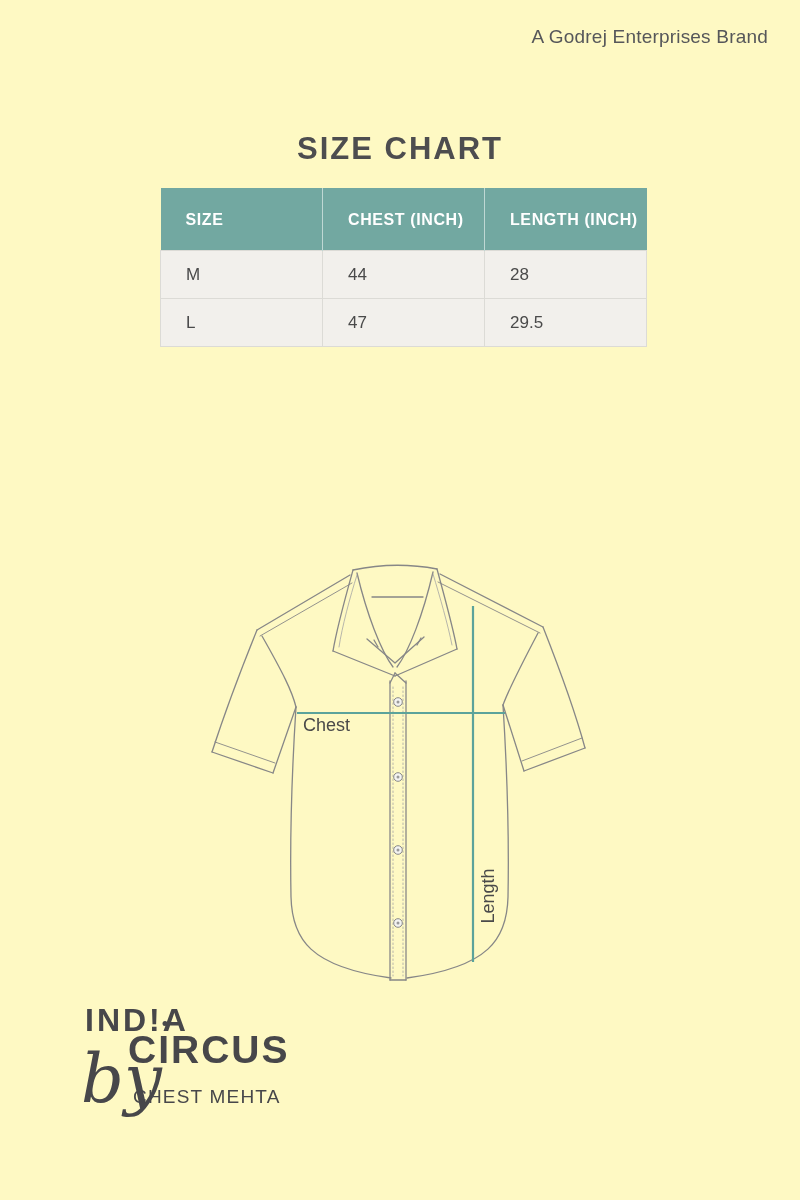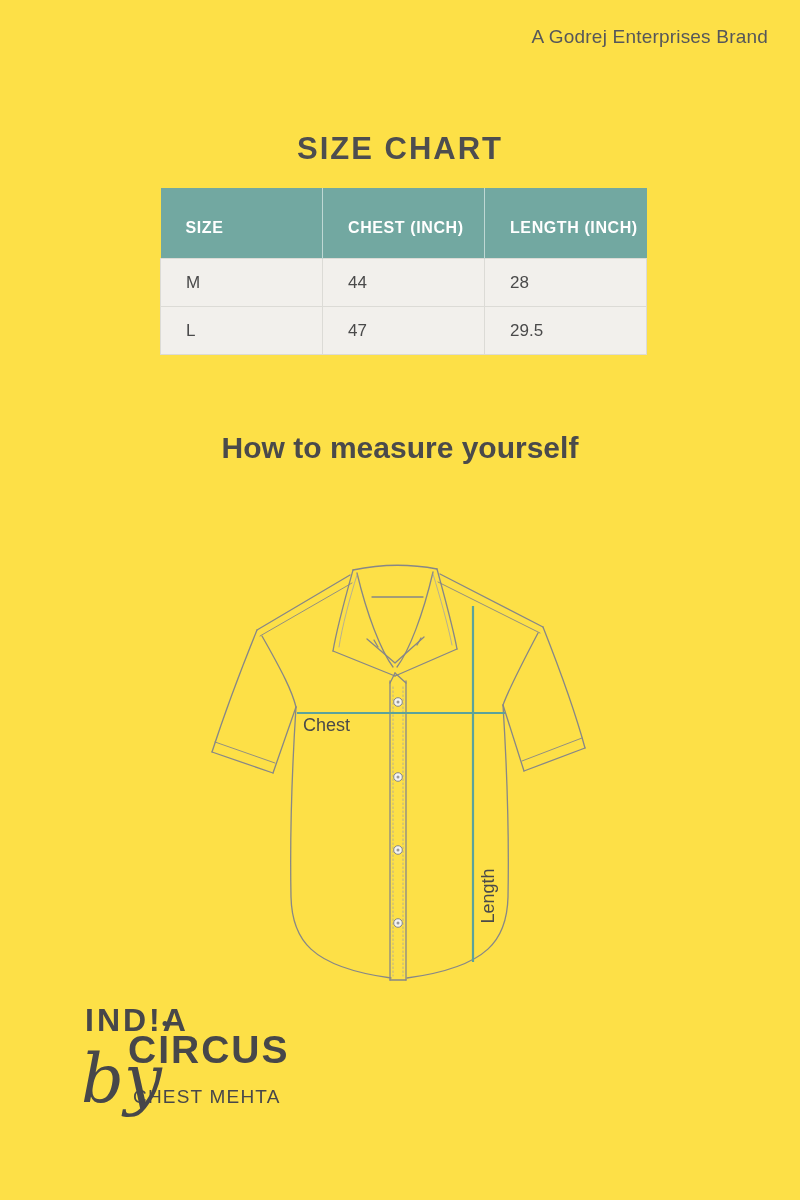--- a/index.html
+++ b/index.html
@@ -1,34 +1,34 @@
 <!DOCTYPE html>
 <html><head>
 <meta charset="utf-8">
 <style>
   html,body{margin:0;padding:0;background:#ffffff;}
   .page{
-    position:relative;width:800px;height:1200px;background:#fde047;
+    position:relative;width:800px;height:1200px;background:#fef9c3;
     font-family:"Liberation Sans",sans-serif;color:#4a4a4a;overflow:hidden;
   }
   .brand-line{
     position:absolute;top:26px;right:32px;
     font-size:19px;color:#56575a;letter-spacing:.2px;
   }
   .title{
     position:absolute;top:131px;left:0;width:100%;margin:0;
     text-align:center;font-size:31px;font-weight:700;letter-spacing:2px;color:#4d4d4f;
   }
   .size-table{
     position:absolute;top:188px;left:160px;width:487px;
     border-collapse:collapse;table-layout:fixed;
   }
   .size-table th{
     background:#72a8a1;color:#ffffff;font-size:16px;font-weight:700;
-    letter-spacing:.6px;text-align:left;padding:10px 0 0 25px;height:60px;
+    letter-spacing:.6px;text-align:left;padding:2px 0 0 25px;height:60px;
   }
   .size-table th + th{border-left:1px solid rgba(255,255,255,.55);}
   .size-table td{
     background:#f2f0ec;border:1px solid #dcdbd6;font-size:17px;color:#4a4a4a;
     text-align:left;padding:0 0 0 25px;height:47px;
   }
   .guide-heading{
     position:absolute;top:431px;left:0;width:100%;margin:0;
     text-align:center;font-size:30px;font-weight:700;color:#4a4a4b;
   }
@@ -83,21 +83,20 @@
         <td>28</td>
       </tr>
       <tr>
         <td>L</td>
         <td>47</td>
         <td>29.5</td>
       </tr>
     </tbody>
   </table>
 
-  <h2 class="guide-heading">How to measure yourself</h2>
   <p class="guide-text">
     <br>
   </p>
 
   <div class="shirt-wrap">
     <svg width="400" height="445" viewBox="200 555 400 445">
 
       <g stroke="#878787" fill="none" stroke-width="1.3" stroke-linecap="round" stroke-linejoin="round">
 
         <path d="M353,575 Q395,566 437,574"></path>

